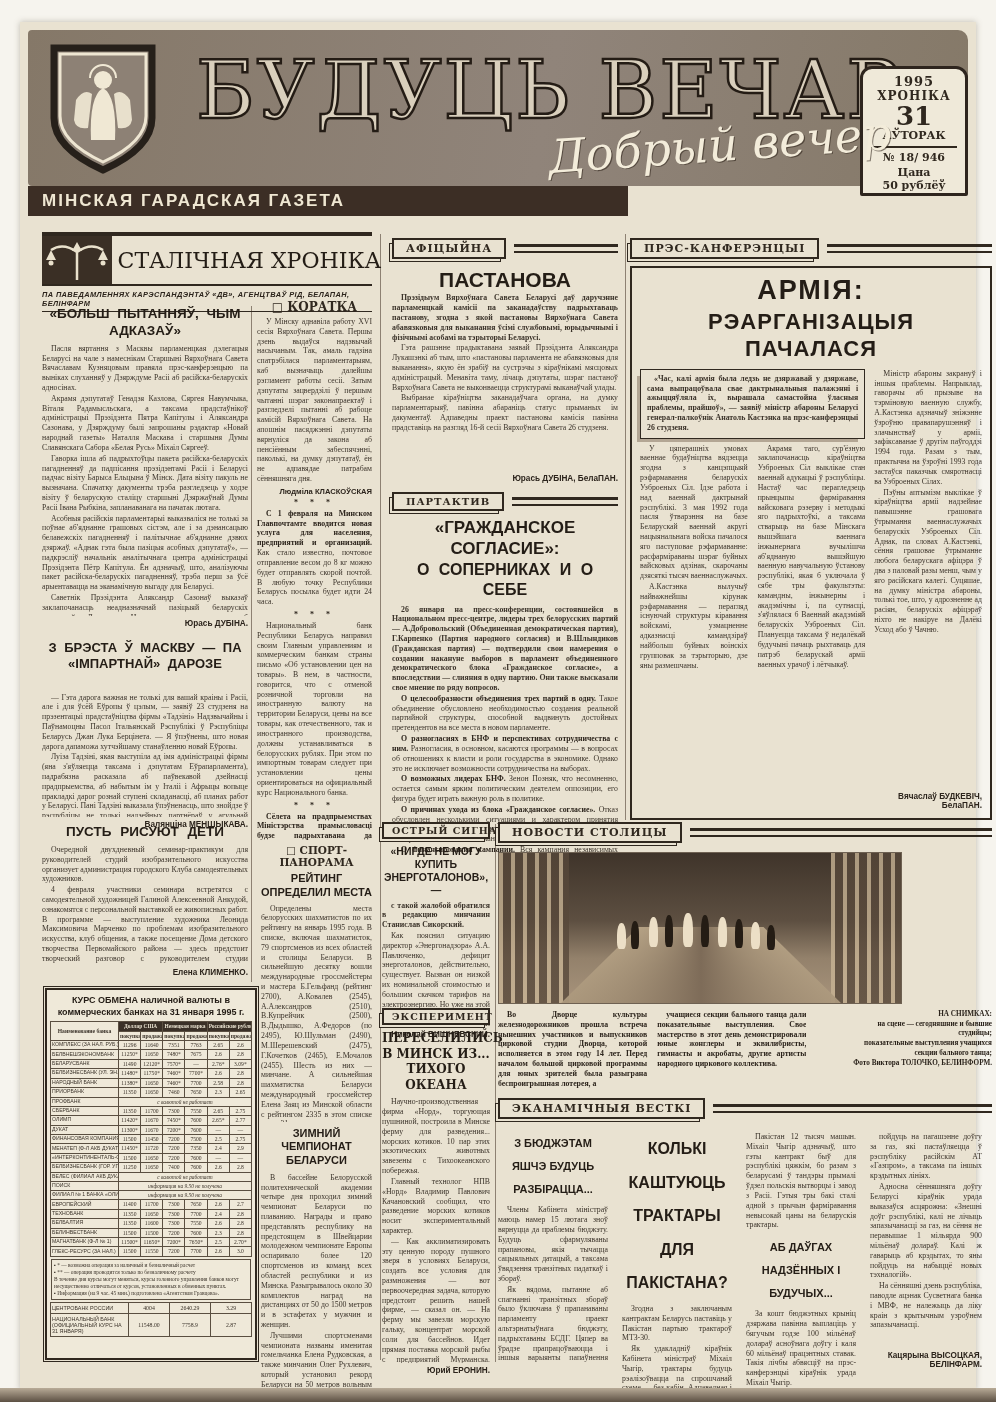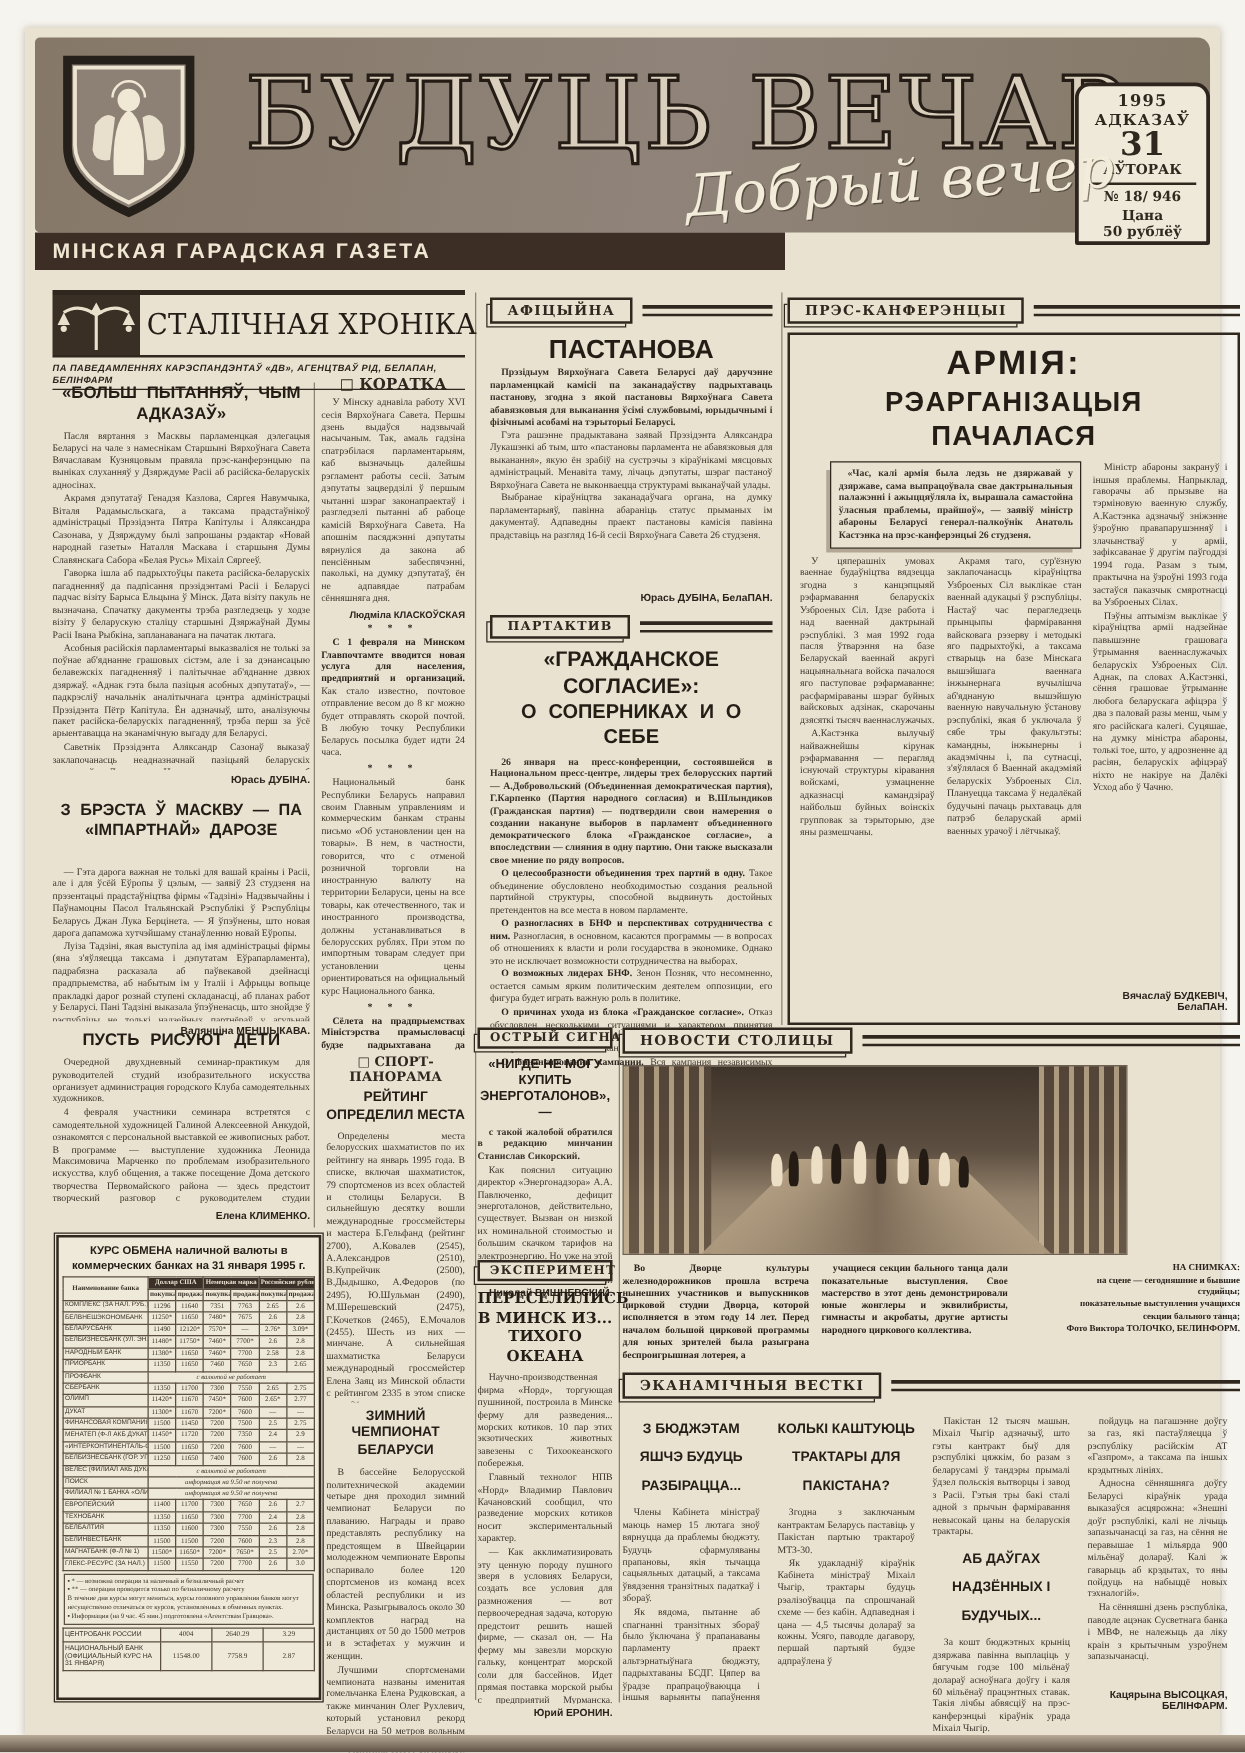--- a/index.html
+++ b/index.html
@@ -59,21 +59,21 @@
          border-bottom:2px solid var(--ink); display:flex; align-items:stretch;}
   .lantern{width:92px; background:#3a2f25; display:flex; align-items:center; justify-content:center;}
   .chron-title{flex:1; display:flex; align-items:center; justify-content:center; font-family:"DejaVu Serif",serif;
                font-size:23px; letter-spacing:0; color:#241d16; transform:scaleX(.96); white-space:nowrap;}
   .chron-sub{position:absolute; left:42px; top:290px; width:330px; font-size:7.4px; font-weight:bold;
              font-style:italic; letter-spacing:.4px; border-bottom:1.5px solid var(--ink); padding-bottom:3px;
              color:#2c241c; font-family:"Liberation Sans",sans-serif;}
   
   .pframe{position:absolute; left:630px; top:266px; width:362px; height:554px; border:2px solid var(--ink);
           padding:6px 8px;}
-  .leadbox{border:1.5px solid var(--ink); box-shadow:-5px 5px 0 -2px #b4a florid;margin-left:24px;  }
+  .leadbox{border:1.5px solid var(--ink); box-shadow:-5px 5px 0 -2px #b4a florid;  }
   .leadbox{border:1.5px solid var(--ink); box-shadow:-5px 5px 0 -2px #b3a694; padding:4px 6px; margin-bottom:5px;}
   .twocol{column-count:2; column-gap:10px;}
   
   .photo{position:absolute; left:498px; top:852px; width:404px; height:152px; overflow:hidden;
          background:linear-gradient(#3f342a,#5d4f41 45%,#93816b 70%,#a8947c); border:1px solid #6e6152;}
   .curt{position:absolute; top:0; height:100%; width:70px;
         background:repeating-linear-gradient(90deg,#c7b394 0 4px,#57483a 4px 12px); opacity:.8;}
   .floor{position:absolute; left:60px; top:74px; width:284px; height:78px;
          background:conic-gradient(from 180deg at 50% -30%, #7c6a57, #cbb796 25%, #7c6a57 50%, #cbb796 75%, #7c6a57);
          clip-path:polygon(28% 0,72% 0,100% 100%,0 100%); opacity:.95;}
@@ -110,21 +110,21 @@
     <path d="M57 30 a11 11 0 0 1 0 0 M44 36 a13 13 0 0 1 26 0" fill="none" stroke="#f0e8d4" stroke-width="2"></path>
     <path d="M57 46 q-14 8 -12 52 h24 q2 -44 -12 -52 Z" fill="#f0e8d4"></path>
     <path d="M30 58 q8 -12 16 -6 l-4 34 q-12 2 -14 -8 Z" fill="#e8e0cc"></path>
     <path d="M84 58 q-8 -12 -16 -6 l4 34 q12 2 14 -8 Z" fill="#e8e0cc"></path>
   </svg>
   <div class="m-title">БУДУЦЬ ВЕЧАР</div>
   <div class="m-script">Добрый вечер</div>
   <div class="tagline">МІНСКАЯ ГАРАДСКАЯ ГАЗЕТА</div>
   <div class="datebox">
     <div class="db-year">1995</div>
-    <div class="db-month">АДКАЗАЎ</div>
+    <div class="db-month">ХРОНІКА</div>
     <div class="db-day">31</div>
     <div class="db-wd">АЎТОРАК</div>
     <div class="db-issue">№ 18/ 946</div>
     <div class="db-price">
       <span>Цана</span><br>
       <span>50 рублёў</span>
     </div>
   </div>
 
   <div class="vline" style="left:251px; top:306px; height:676px;"></div>
@@ -599,21 +599,21 @@
   </div>
   <div class="abs" style="left:498px; top:1132px; width:494px; display:flex; gap:14px;">
     <div style="width:110px;">
       <div class="hl" style="font-size:11px; line-height:2.1; margin-bottom:4px;">З БЮДЖЭТАМ ЯШЧЭ БУДУЦЬ РАЗБІРАЦЦА...</div>
       <div class="flow" style="height:158px;">
           <p class="bp">Члены Кабінета міністраў маюць намер 15 лютага зноў вярнуцца да праблемы бюджэту. Будуць сфармуляваны прапановы, якія тычацца сацыяльных датацый, а таксама ўвядзення транзітных падаткаў і збораў.</p>
           <p class="bp">Як вядома, пытанне аб спагнанні транзітных збораў было ўключана ў прапанаваны парламенту праект альтэрнатыўнага бюджэту, падрыхтаваны БСДГ. Цяпер ва ўрадзе прапрацоўваюцца і іншыя варыянты папаўнення казны.</p>
         </div>
     </div>
     <div style="width:110px;">
-      <div class="hl" style="font-size:11px; line-height:2.1; margin-bottom:4px;">КОЛЬКІ КАШТУЮЦЬ ТРАКТАРЫ ДЛЯ ПАКІСТАНА?</div>
+      <div class="hl" style="font-size:16px; line-height:2.1; margin-bottom:4px;">КОЛЬКІ КАШТУЮЦЬ ТРАКТАРЫ ДЛЯ ПАКІСТАНА?</div>
       <div class="flow" style="height:150px;">
           <p class="bp">Згодна з заключаным кантрактам Беларусь паставіць у Пакістан партыю трактароў МТЗ-30.</p>
           <p class="bp">Як удакладніў кіраўнік Кабінета міністраў Міхаіл Чыгір, трактары будуць рэалізоўвацца па спрошчанай схеме — без кабін. Адпаведная і цана — 4,5 тысячы долараў за кожны. Усяго, паводле дагавору, першай партыяй будзе адпраўлена ў</p>
         </div>
     </div>
     <div style="width:110px;">
       <p class="bp">Пакістан 12 тысяч машын. Міхаіл Чыгір адзначыў, што гэты кантракт быў для рэспублікі цяжкім, бо разам з беларусамі ў тандэры прымалі ўдзел польскія вытворцы і завод з Расіі. Гэтыя тры бакі сталі адной з прычын фарміравання невысокай цаны на беларускія трактары.</p>
       <div class="hl" style="font-size:11px; line-height:2.1; margin:6px 0 4px;">АБ ДАЎГАХ НАДЗЁННЫХ І БУДУЧЫХ...</div>
       <div class="flow" style="height:84px;">
           <p class="bp">За кошт бюджэтных крыніц дзяржава павінна выплаціць у бягучым годзе 100 мільёнаў долараў асноўнага доўгу і каля 60 мільёнаў працэнтных ставак. Такія лічбы абвясціў на прэс-канферэнцыі кіраўнік урада Міхаіл Чыгір.</p>

